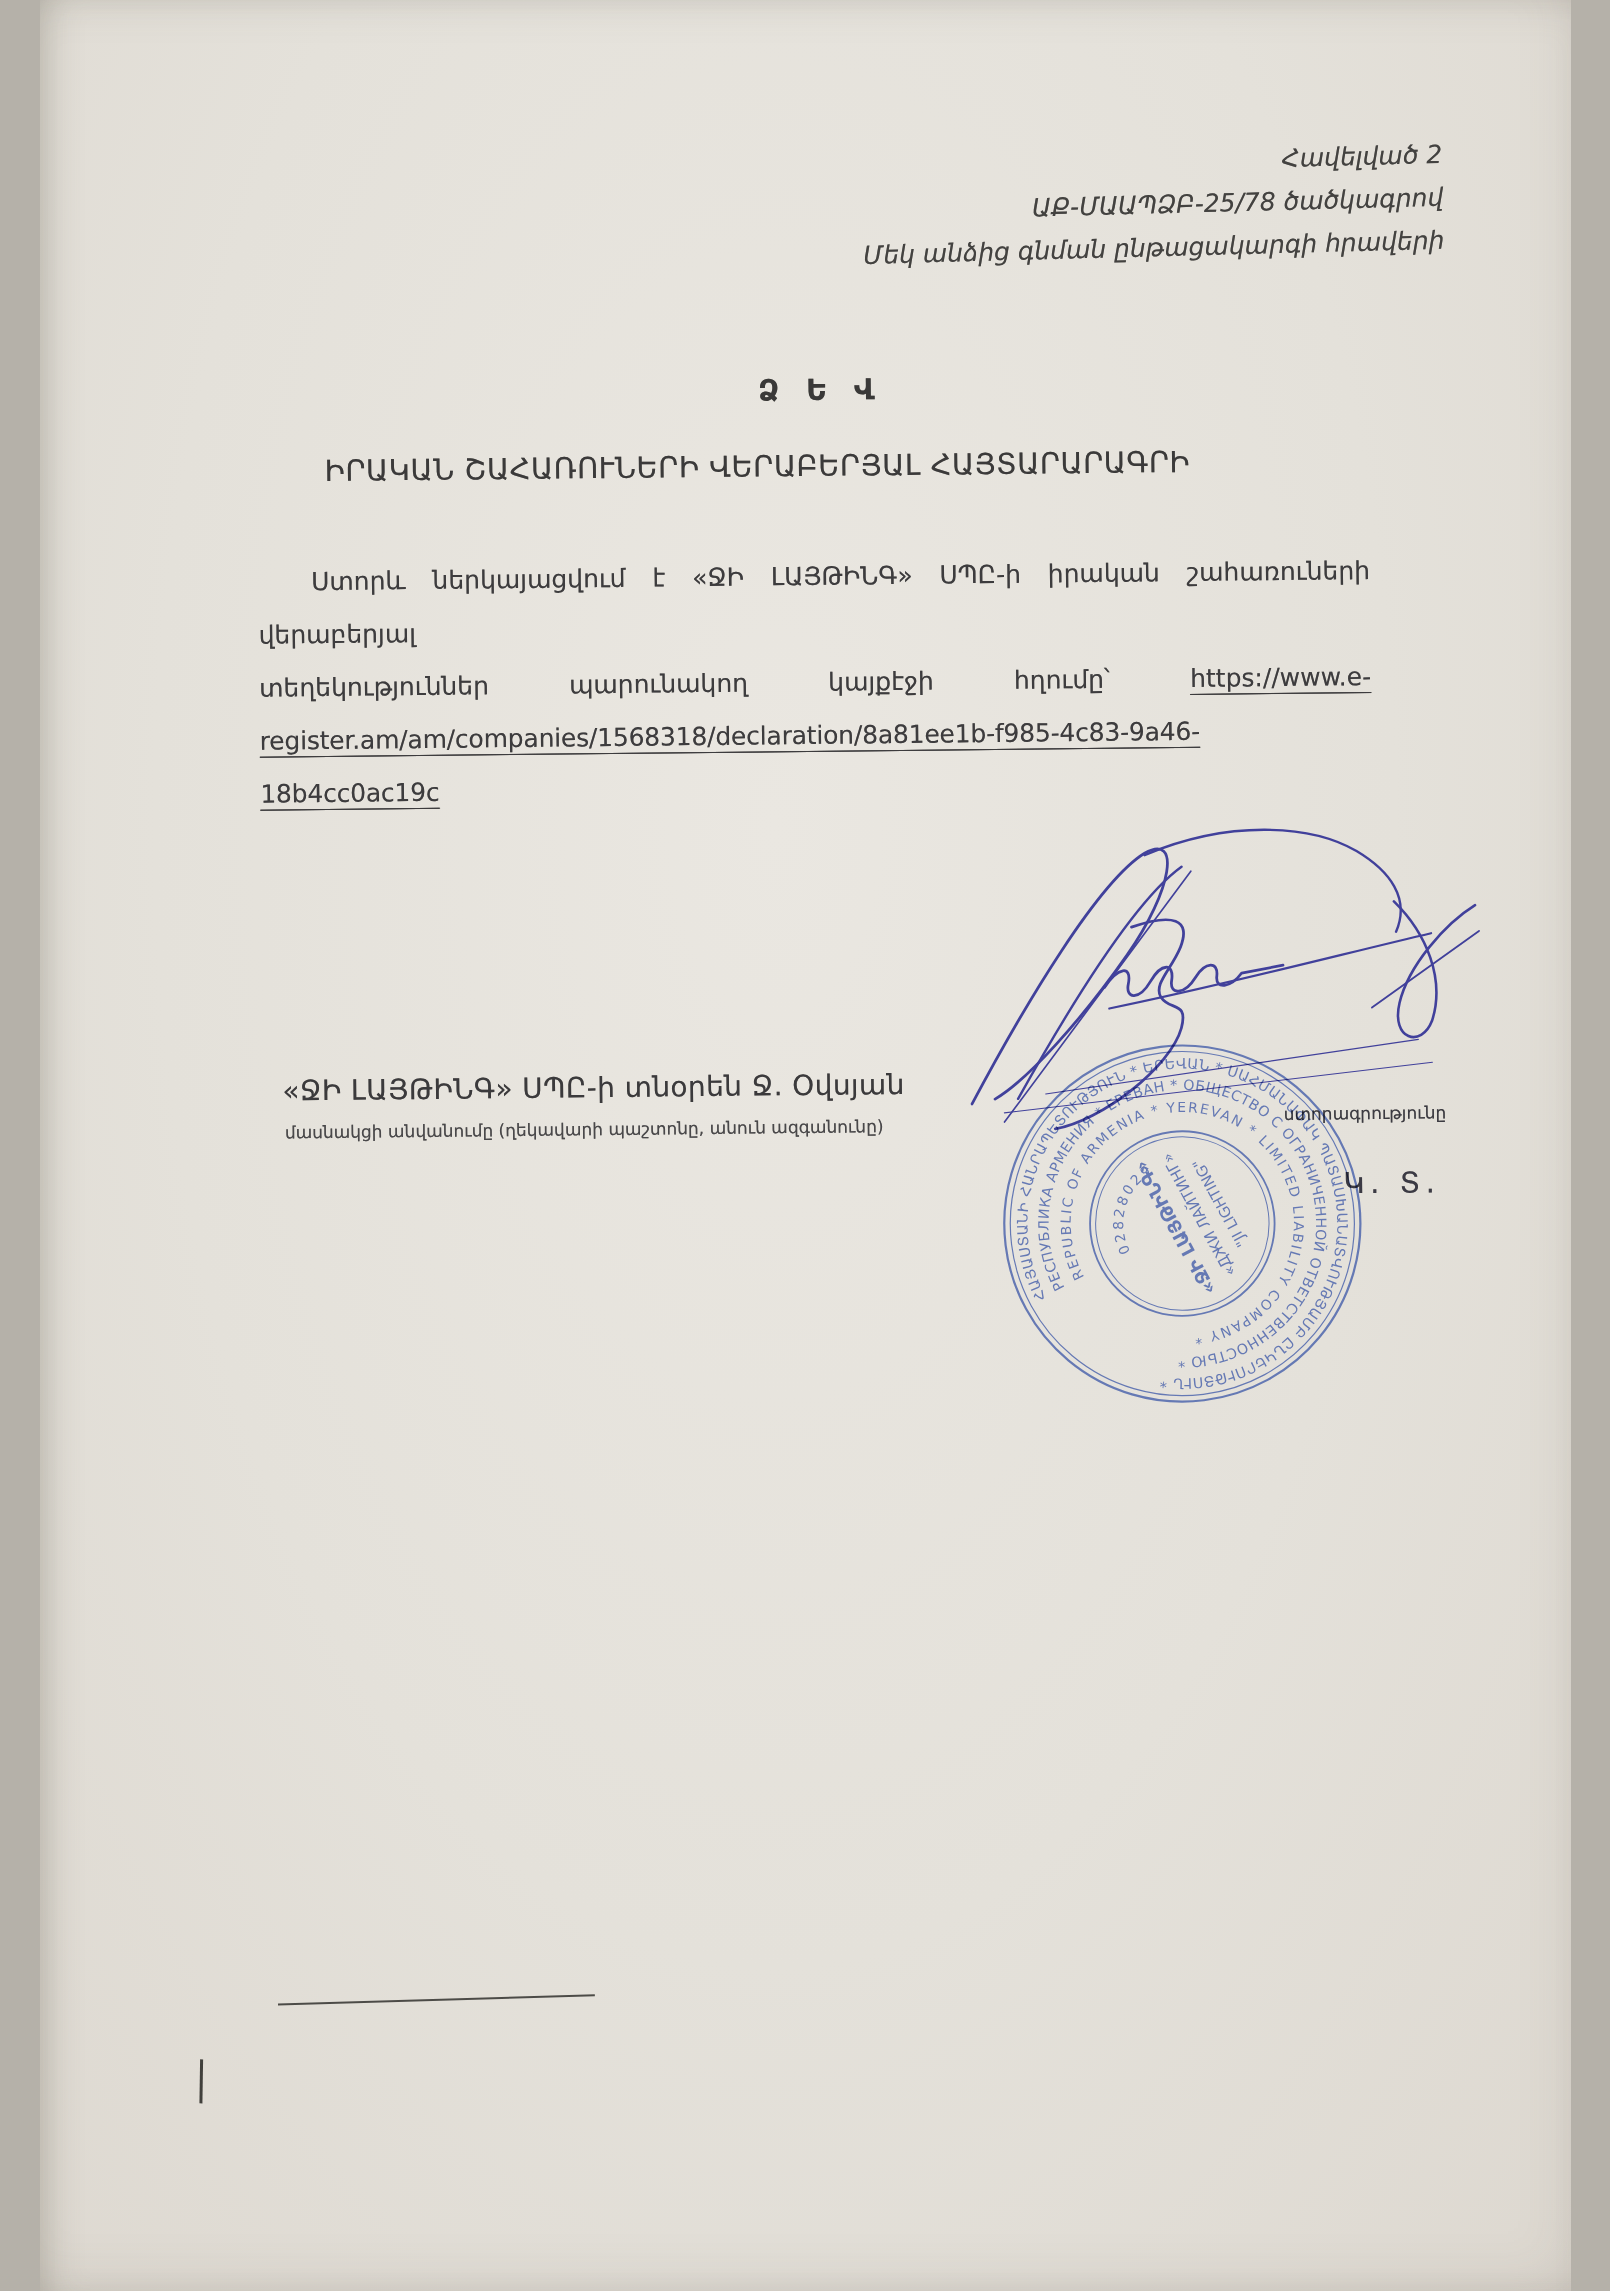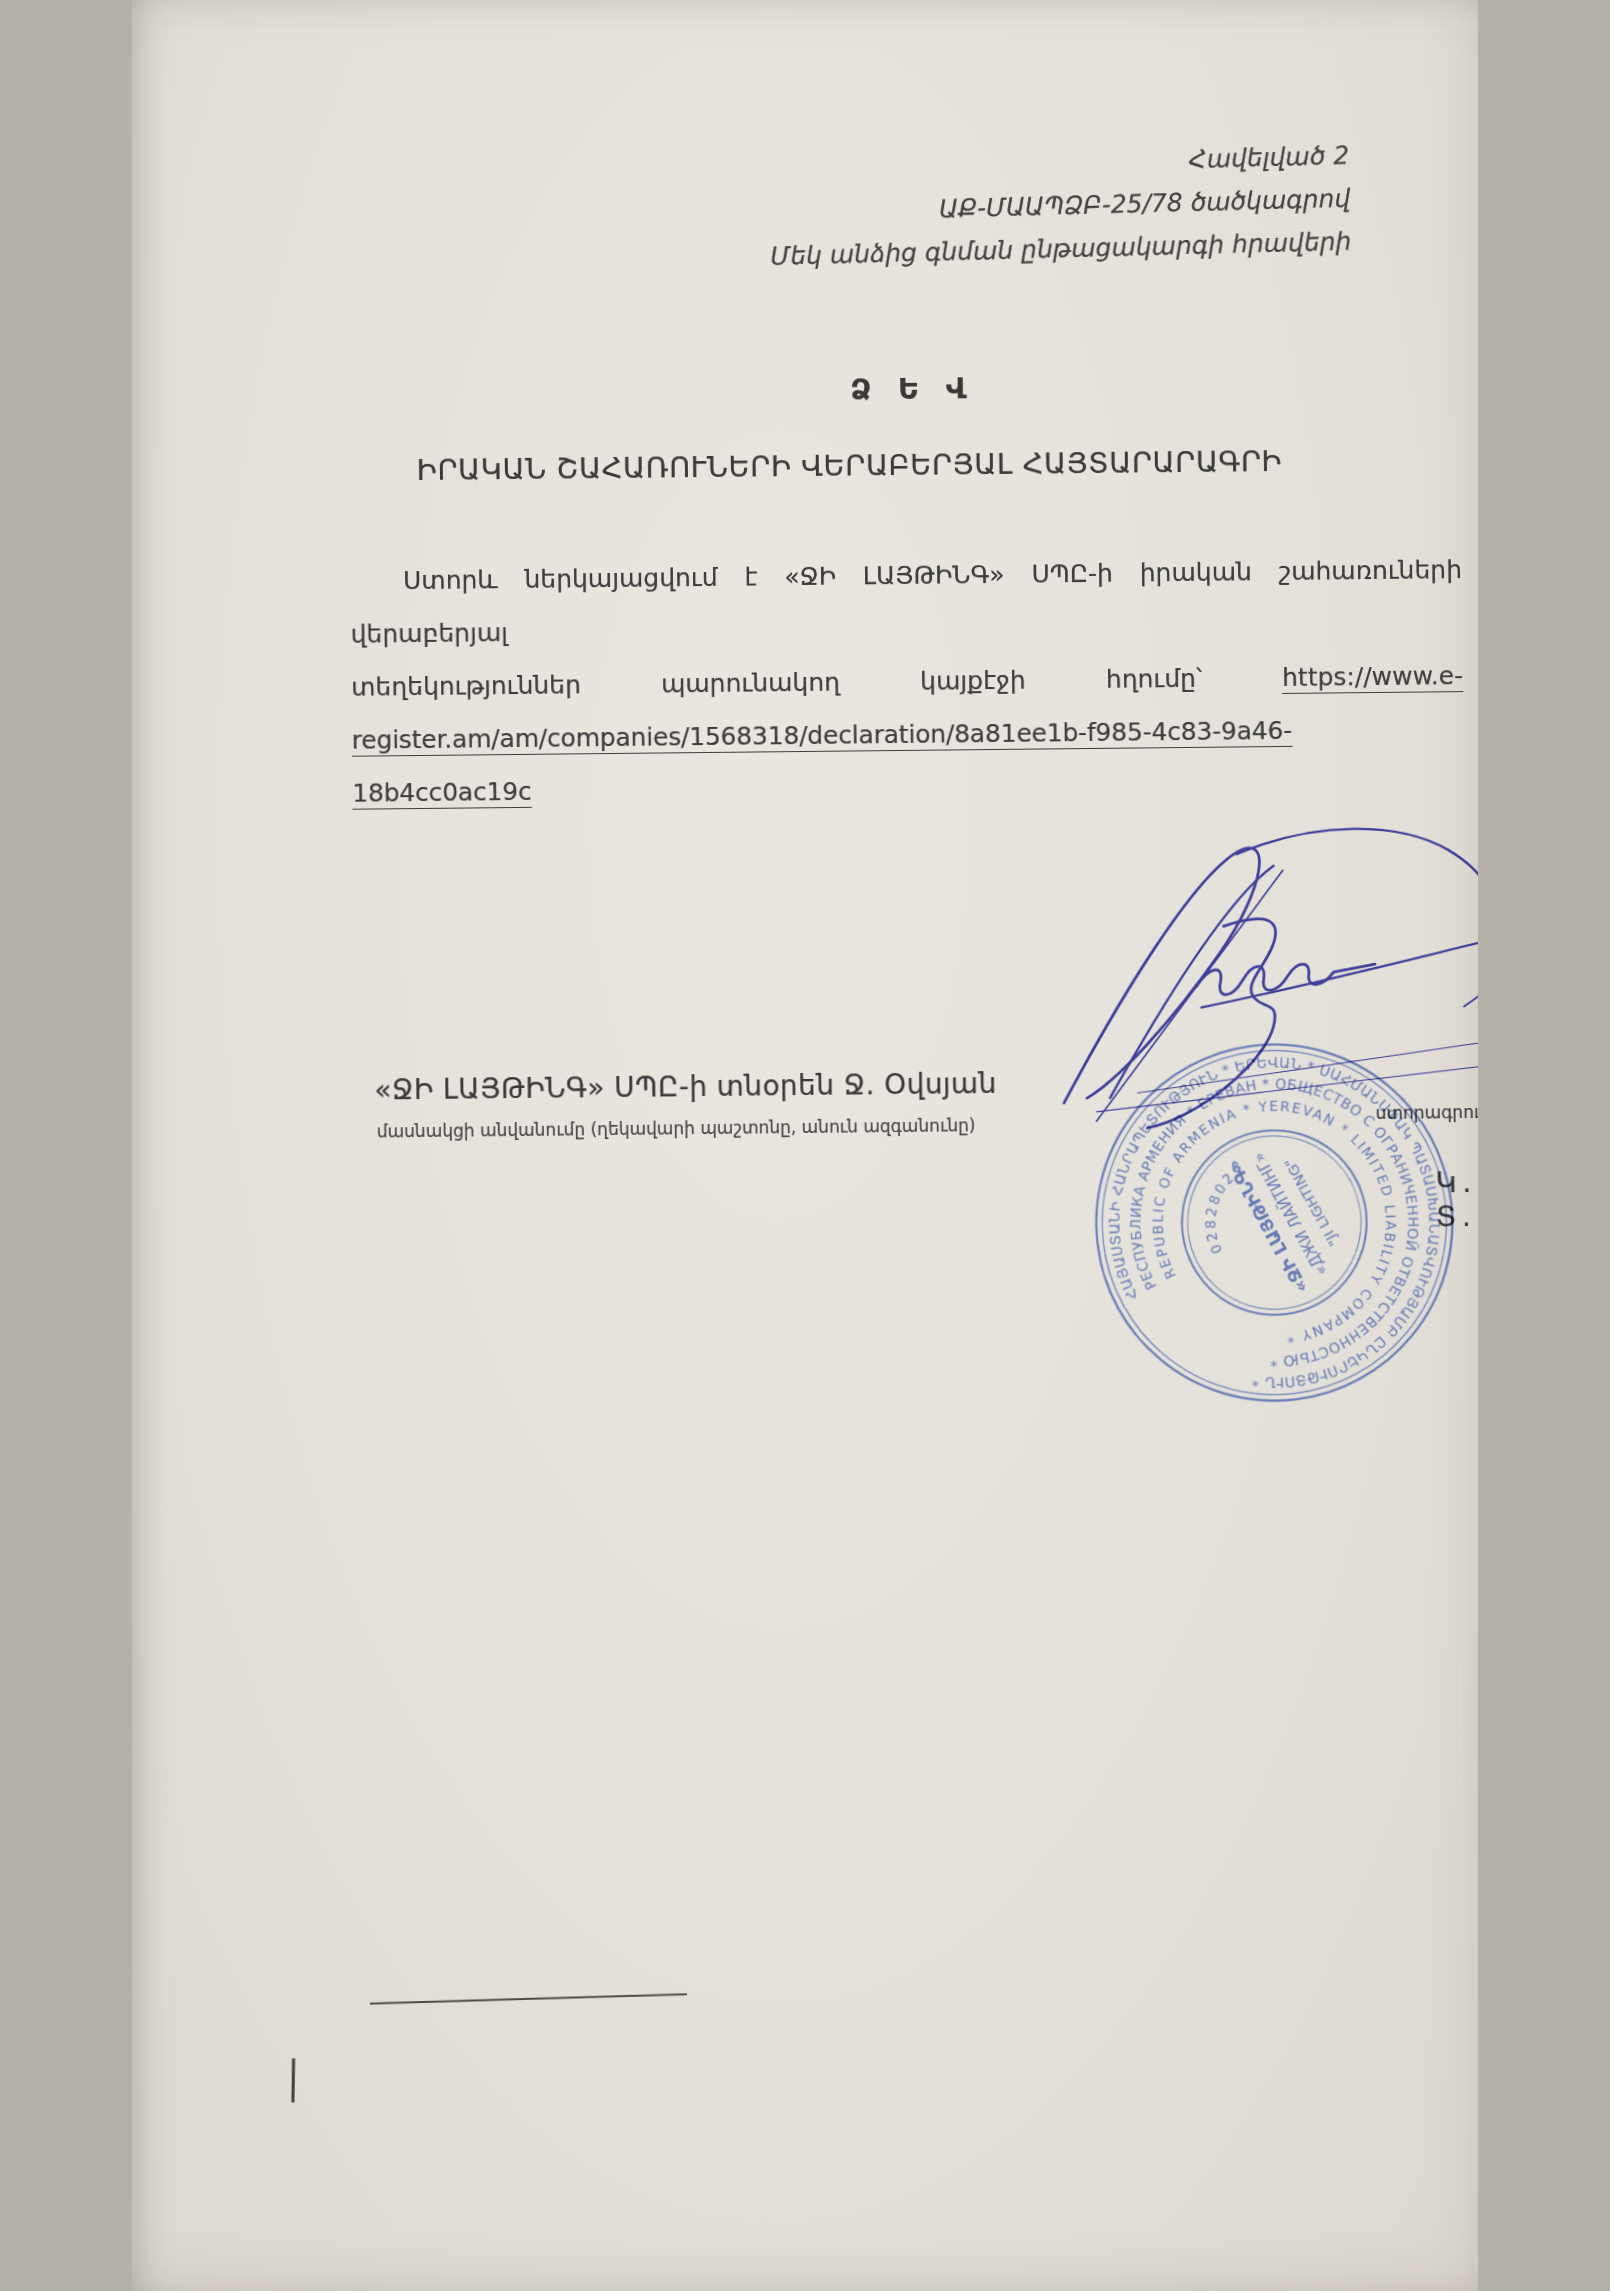--- a/index.html
+++ b/index.html
@@ -1,18 +1,18 @@
 <!DOCTYPE html>
 <html style="font-size:14.8px"><head>
 <meta charset="utf-8">
 <style>
   html,body{margin:0;padding:0;background:#b5b1a9;}
   .page{
     position:relative;
-    width:1346px;height:2292px;
+    width:1531px;height:2292px;
     margin:0 auto;
     font-family:"DejaVu Sans",sans-serif;
     color:#3e3d3a;
     background:radial-gradient(ellipse at 48% 36%, #eae7e1 0%, #e4e1da 55%, #ddd8d0 100%);
     box-shadow:inset 26px 0 37px -20px rgba(95,88,76,.28),
                inset -16.6px -24px 65px -31px rgba(95,88,76,.22),
                inset 0 28px 46px -28px rgba(95,88,76,.15);
     overflow:hidden;
   }
   .content{position:absolute;inset:0;transform:rotate(-0.6deg);}

